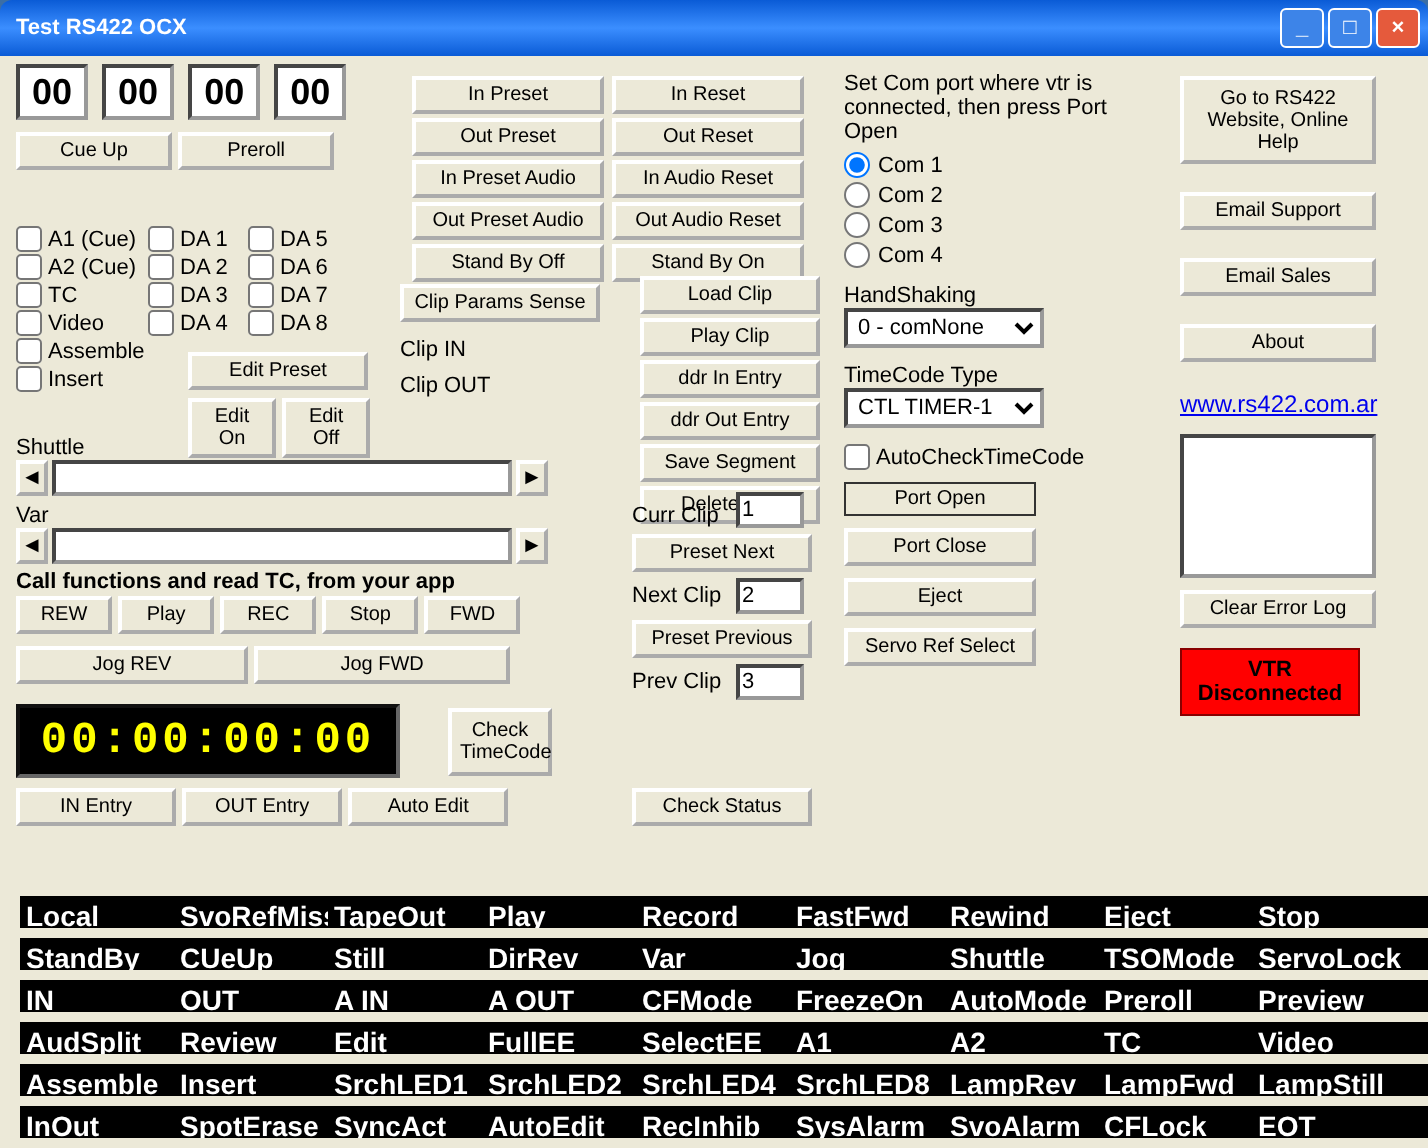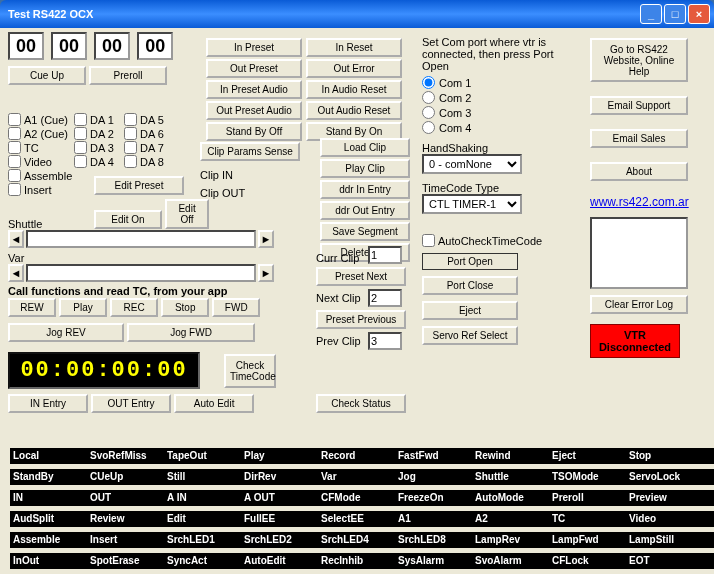--- a/index.html
+++ b/index.html
@@ -11,21 +11,21 @@
 .tbtn.close { background: #e55a3c; border: 1px solid #fff; }
 .client { background: #ece9d8; height: 546px; padding: 8px; position: relative; }
 .numbox { display: inline-block; width: 36px; height: 28px; border: 2px inset #999; background: #fff; text-align: center; font-size: 18px; font-weight: bold; line-height: 24px; margin-right: 4px; }
 .btn { background: #ece9d8; border: 2px outset #fff; padding: 2px 4px; cursor: pointer; text-align: center; font-size: 10px; display: inline-block; }
 .chk { display: flex; align-items: center; margin: 1px 0; font-size: 11px; }
 .chk input { margin-right: 3px; }
 .slider { display: flex; align-items: center; }
 .slider .track { flex: 1; height: 18px; border: 2px inset #999; background: #fff; margin: 0 2px; }
 .slider .arr { width: 16px; height: 18px; border: 2px outset #fff; background: #ece9d8; text-align: center; line-height: 14px; cursor: pointer; }
 .tcdisp { background: #000; color: #ff0; font-family: 'Courier New', monospace; font-size: 22px; font-weight: bold; padding: 4px 8px; letter-spacing: 2px; border: 2px inset #666; width: 192px; text-align: center; }
-.statusbox { background: #000; color: #fff; font-size: 10px; font-weight: bold; padding: 2px 3px; width: 88px; height: 16px; overflow: hidden; text-align: left; }
+.statusbox { background: #000; color: #fff; font-size: 14px; font-weight: bold; padding: 2px 3px; width: 88px; height: 16px; overflow: hidden; text-align: left; }
 .statgrid { display: grid; grid-template-columns: repeat(9, 72px); gap: 5px 5px; position: absolute; left: 10px; top: 420px; }
 .radio { display: flex; align-items: center; margin: 2px 0; }
 .radio input { margin-right: 4px; }
 select, input[type=text] { border: 2px inset #999; background: #fff; font-size: 11px; padding: 1px; }
 .link { color: #0000ee; text-decoration: underline; font-size: 12px; cursor: pointer; }
 .vtrdisc { background: #f00; color: #000; font-weight: bold; text-align: center; padding: 4px; width: 90px; border: 1px solid #800; }
 .col { position: absolute; }
 .lbl { font-size: 11px; }
 .whitebox { background: #fff; border: 2px inset #999; }
 </style>
@@ -113,21 +113,21 @@
       <label class="chk">
           <input type="checkbox" style="">
           <span>DA 8</span>
         </label>
     </div>
   </div>
 
   <div class="col" style="left:94px; top:148px;">
     <button class="btn" style="width:90px;">Edit Preset</button>
     <div style="margin-top:4px;">
-      <button class="btn" style="width:68px;">Edit On</button>
+      <button class="btn" style="width:44px;">Edit On</button>
       <button class="btn" style="width:44px;">Edit Off</button>
     </div>
   </div>
 
   <div class="col" style="left:8px; top:190px; width:266px;">
     <div class="lbl">Shuttle</div>
     <div class="slider">
       <div class="arr">◄</div>
       <div class="track"></div>
       <div class="arr">►</div>
@@ -167,21 +167,21 @@
 
   <div class="col" style="left:206px; top:10px; width:96px;">
     <button class="btn" style="width:96px; display:block; margin-bottom:2px;">In Preset</button>
     <button class="btn" style="width:96px; display:block; margin-bottom:2px;">Out Preset</button>
     <button class="btn" style="width:96px; display:block; margin-bottom:2px;">In Preset Audio</button>
     <button class="btn" style="width:96px; display:block; margin-bottom:2px;">Out Preset Audio</button>
     <button class="btn" style="width:96px; display:block;">Stand By Off</button>
   </div>
   <div class="col" style="left:306px; top:10px; width:96px;">
     <button class="btn" style="width:96px; display:block; margin-bottom:2px;">In Reset</button>
-    <button class="btn" style="width:96px; display:block; margin-bottom:2px;">Out Error</button>
+    <button class="btn" style="width:96px; display:block; margin-bottom:2px;">Out Reset</button>
     <button class="btn" style="width:96px; display:block; margin-bottom:2px;">In Audio Reset</button>
     <button class="btn" style="width:96px; display:block; margin-bottom:2px;">Out Audio Reset</button>
     <button class="btn" style="width:96px; display:block;">Stand By On</button>
   </div>
 
   <div class="col" style="left:200px; top:114px;">
     <button class="btn" style="width:100px;">Clip Params Sense</button>
     <div class="lbl" style="margin-top:8px;">Clip   IN</div>
     <div class="lbl" style="margin-top:6px;">Clip OUT</div>
   </div>
@@ -232,21 +232,21 @@
         </label>
       <label class="radio">
           <input type="radio" name="com" style="">
           <span>Com 4</span>
         </label>
     </div>
     <div class="lbl" style="margin-top:8px;">HandShaking</div>
     <select style="width:100px;"><option>0 - comNone</option></select>
     <div class="lbl" style="margin-top:8px;">TimeCode Type</div>
     <select style="width:100px;"><option>CTL TIMER-1</option></select>
-    <label class="chk" style="margin-top:20px;">
+    <label class="chk" style="margin-top:8px;">
         <input type="checkbox" style="">
         <span>AutoCheckTimeCode</span>
       </label>
     <button class="btn" style="width:96px; display:block; margin-top:6px; border:1px solid #333;">Port Open</button>
     <button class="btn" style="width:96px; display:block; margin-top:6px;">Port Close</button>
     <button class="btn" style="width:96px; display:block; margin-top:6px;">Eject</button>
     <button class="btn" style="width:96px; display:block; margin-top:6px;">Servo Ref Select</button>
   </div>
 
   <div class="col" style="left:590px; top:10px; width:100px;">

